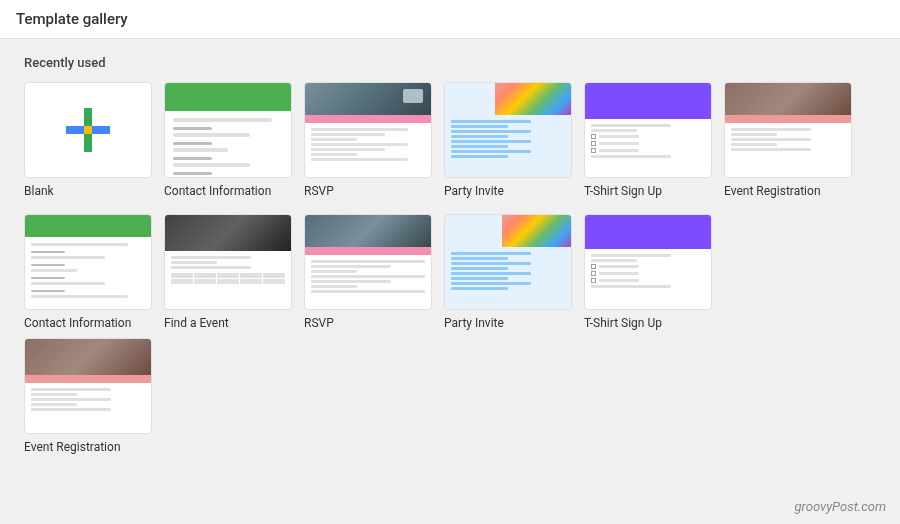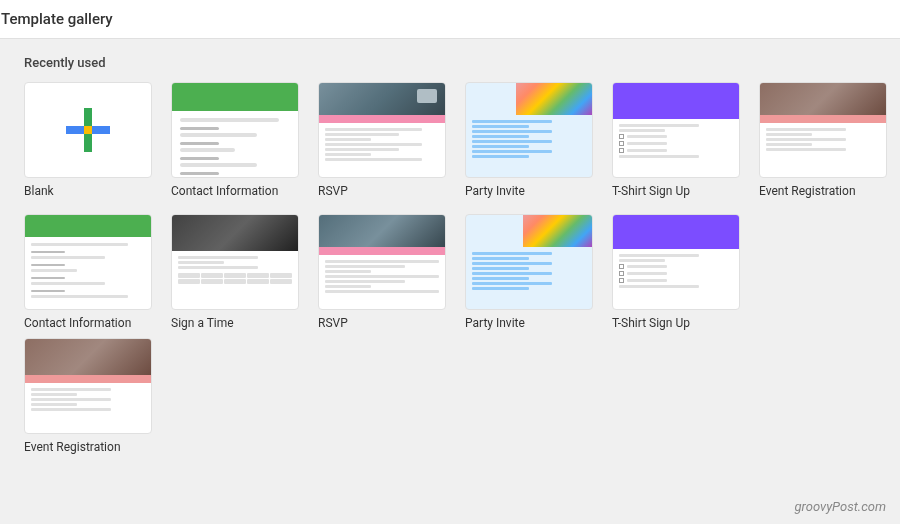--- a/index.html
+++ b/index.html
@@ -11,38 +11,38 @@
       overflow: hidden;
     }
     .page {
       width: 900px;
       height: 524px;
       background: #f0f0f0;
       overflow-y: auto;
     }
     .header {
       background: white;
-      padding: 10px 1px;
+      padding: 10px 16px;
       border-bottom: 1px solid #e0e0e0;
       font-size: 15px;
       color: #333;
       font-weight: 500;
     }
     .content {
       padding: 16px 24px;
     }
     .section-title {
       font-size: 13px;
       color: #444;
       margin-bottom: 12px;
       font-weight: 500;
     }
     .templates-row {
       display: flex;
-      gap: 19px;
+      gap: 12px;
       margin-bottom: 8px;
       flex-wrap: nowrap;
     }
     .template-item {
       display: flex;
       flex-direction: column;
       align-items: flex-start;
       cursor: pointer;
       flex-shrink: 0;
     }
@@ -407,21 +407,21 @@
               <div class="findatime-cell"></div>
               <div class="findatime-cell"></div>
               <div class="findatime-cell"></div>
               <div class="findatime-cell"></div>
               <div class="findatime-cell"></div>
               <div class="findatime-cell"></div>
               <div class="findatime-cell"></div>
             </div>
           </div>
         </div>
-        <span class="template-label">Sign a Time</span>
+        <span class="template-label">Find a Event</span>
       </div>
 
       <div class="template-item">
         <div class="template-thumb rsvp2-thumb">
           <div class="rsvp2-photo"></div>
           <div class="rsvp2-pink"></div>
           <div class="rsvp2-body">
             <div class="rsvp2-line l"></div>
             <div class="rsvp2-line m"></div>
             <div class="rsvp2-line s"></div>

